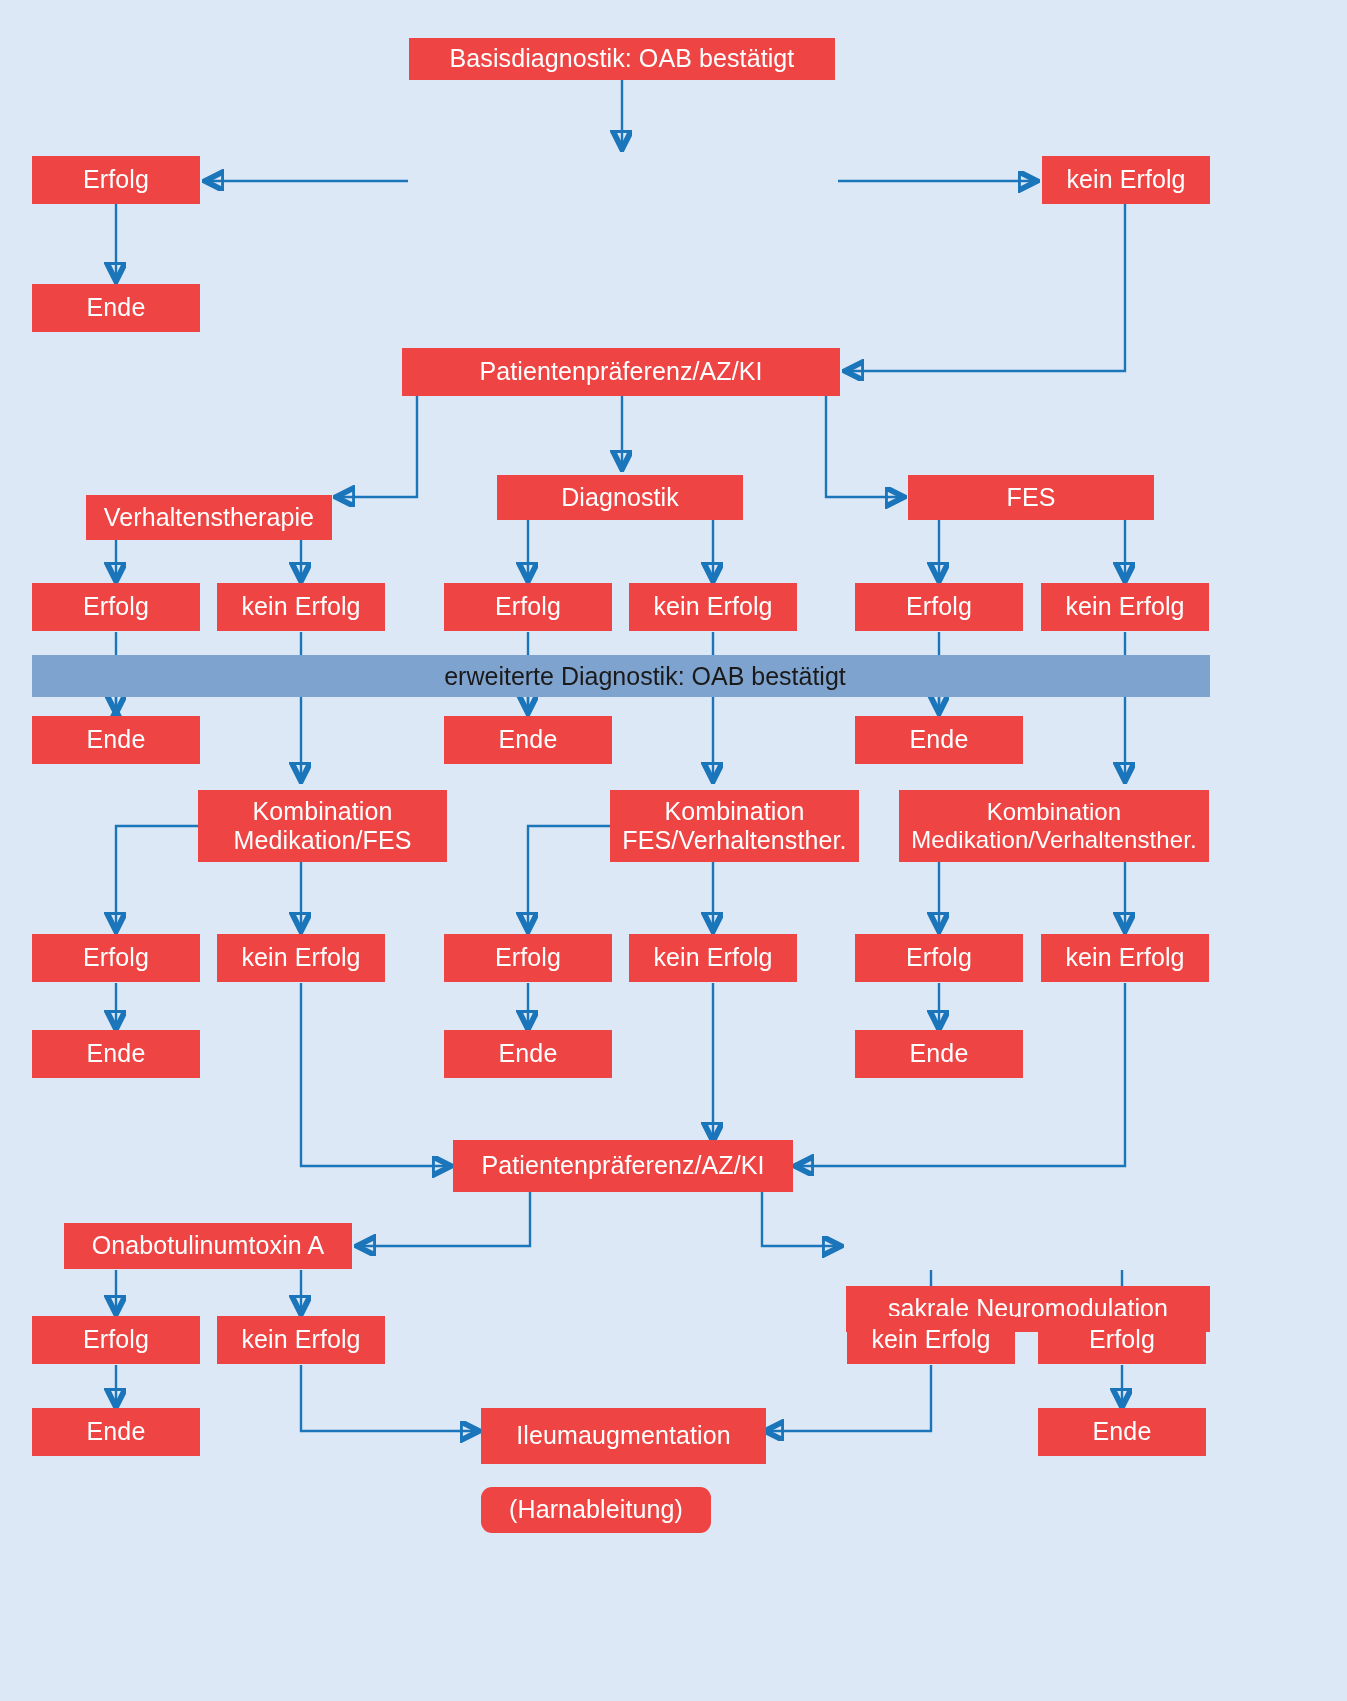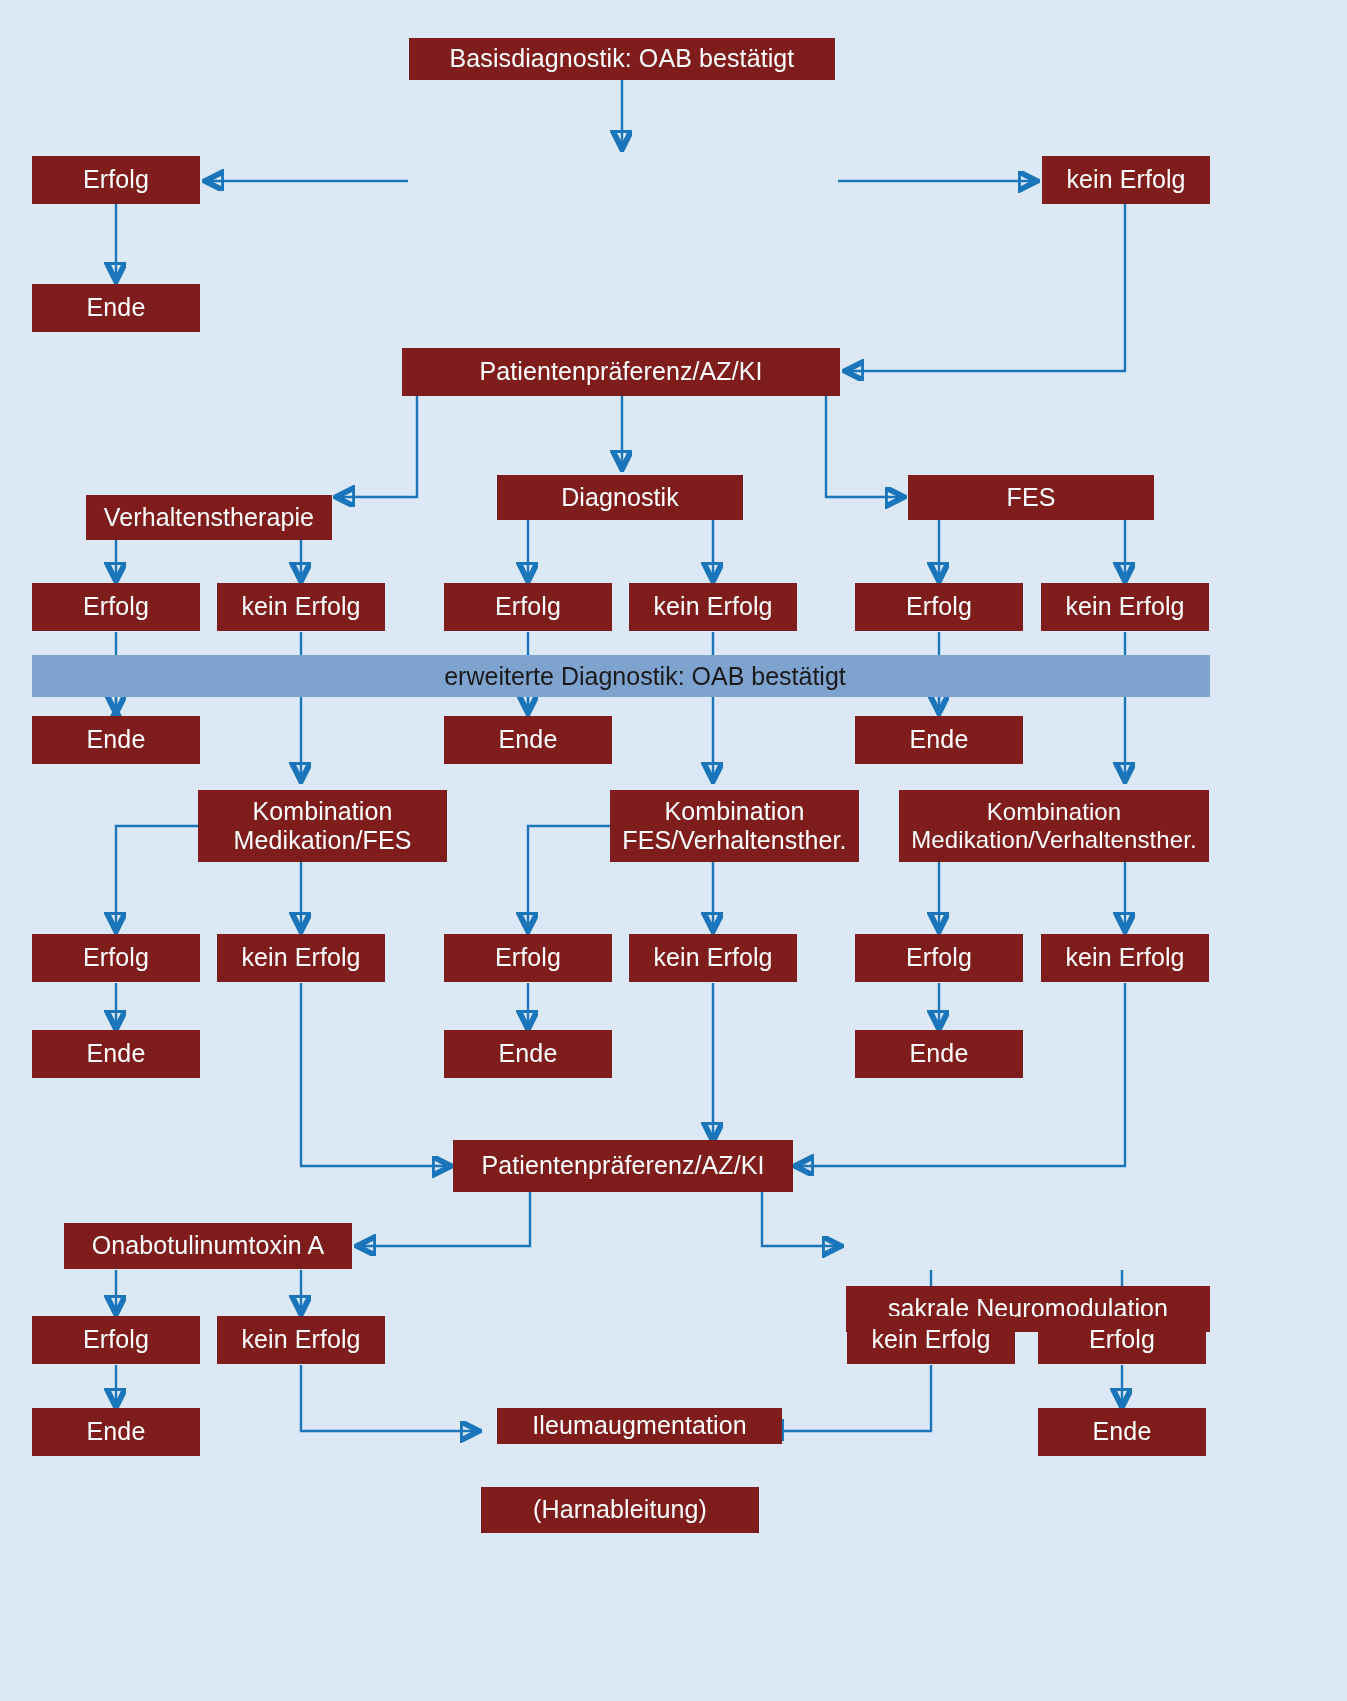--- a/index.html
+++ b/index.html
@@ -10,21 +10,21 @@
   #stage {
     position: relative;
     width: 1347px;
     height: 1701px;
     background: #dce8f5;
     font-family: "Liberation Sans", sans-serif;
     overflow: hidden;
   }
   .node {
     position: absolute;
-    background: #7f1d1d;
+    background: #ef4444;
     color: #ffffff;
     display: flex;
     align-items: center;
     justify-content: center;
     text-align: center;
     font-size: 25px;
     line-height: 1.18;
     box-sizing: border-box;
     padding: 16px 6px;
     letter-spacing: 0.1px;
@@ -184,16 +184,16 @@
   <div class="node" style="left:846px; top:1286px; width:364px; height:46px;">sakrale Neuromodulation</div>
 
   <div class="node" style="left:32px; top:1316px; width:168px; height:48px;">Erfolg</div>
   <div class="node" style="left:217px; top:1316px; width:168px; height:48px;">kein Erfolg</div>
   <div class="node" style="left:847px; top:1316px; width:168px; height:48px;">kein Erfolg</div>
   <div class="node" style="left:1038px; top:1316px; width:168px; height:48px;">Erfolg</div>
 
   <div class="node" style="left:32px; top:1408px; width:168px; height:48px;">Ende</div>
   <div class="node" style="left:1038px; top:1408px; width:168px; height:48px;">Ende</div>
 
-  <div class="node" style="left:481px; top:1408px; width:285px; height:36px;margin-left:16px;">Ileumaugmentation</div>
-  <div class="node" style="left:481px; top:1487px; width:278px; height:46px;">(Harnableitung)</div>
+  <div class="node" style="left:481px; top:1408px; width:285px; height:56px;">Ileumaugmentation</div>
+  <div class="node" style="left:481px; top:1487px; width:230px; height:46px;border-radius:11px;">(Harnableitung)</div>
 
 </div>
 
 </body></html>

